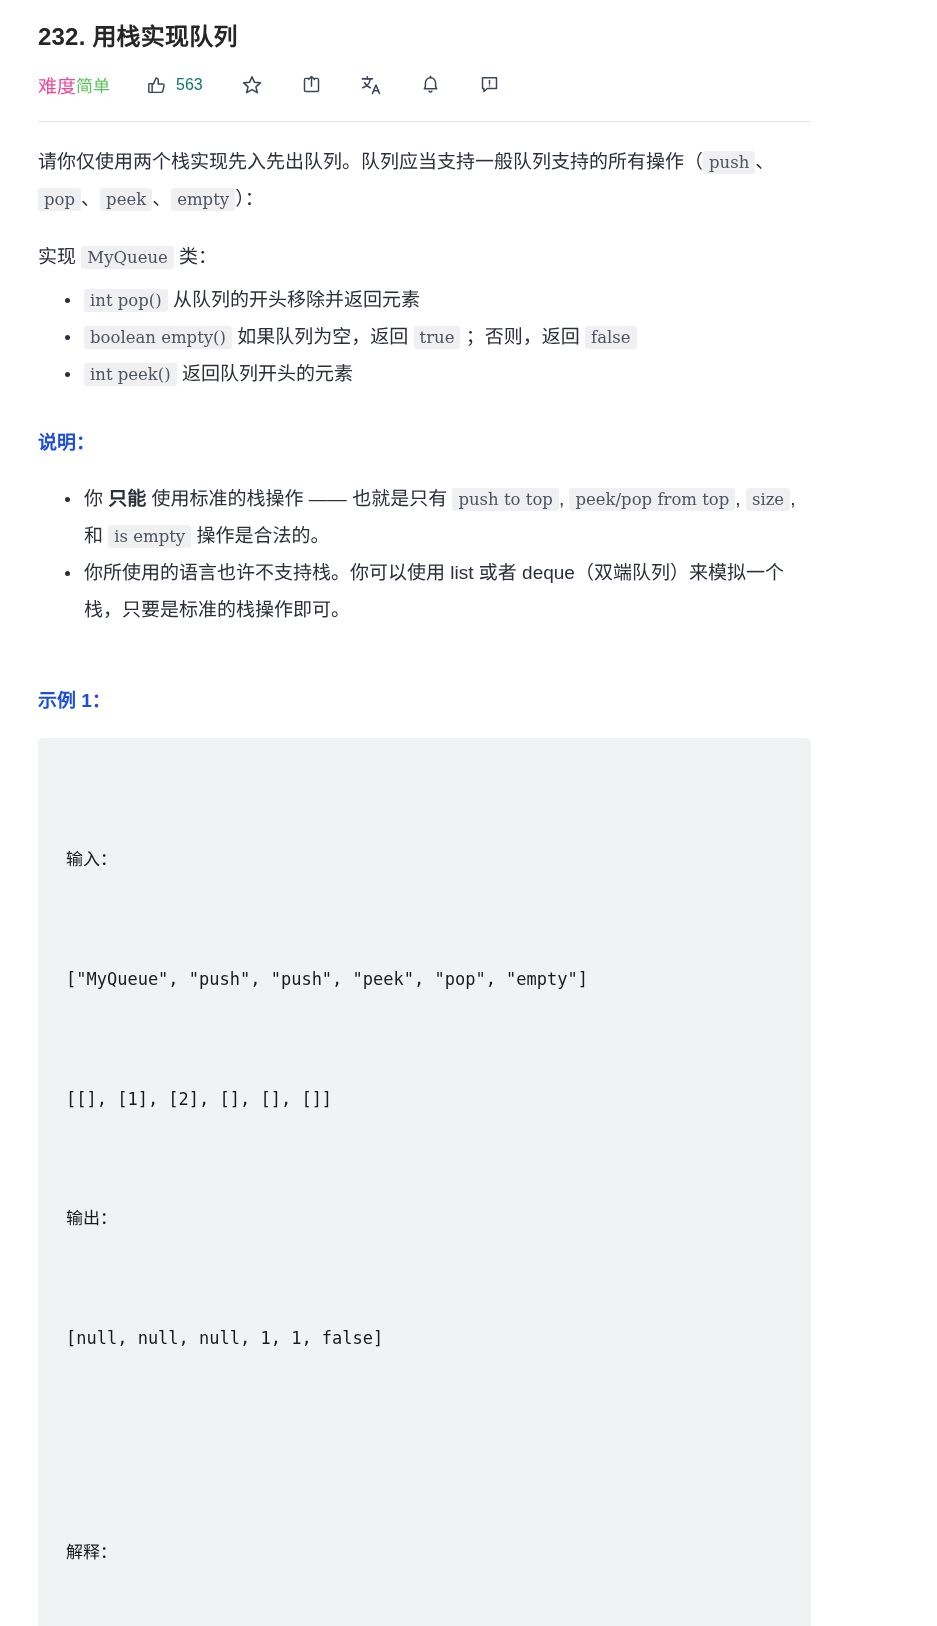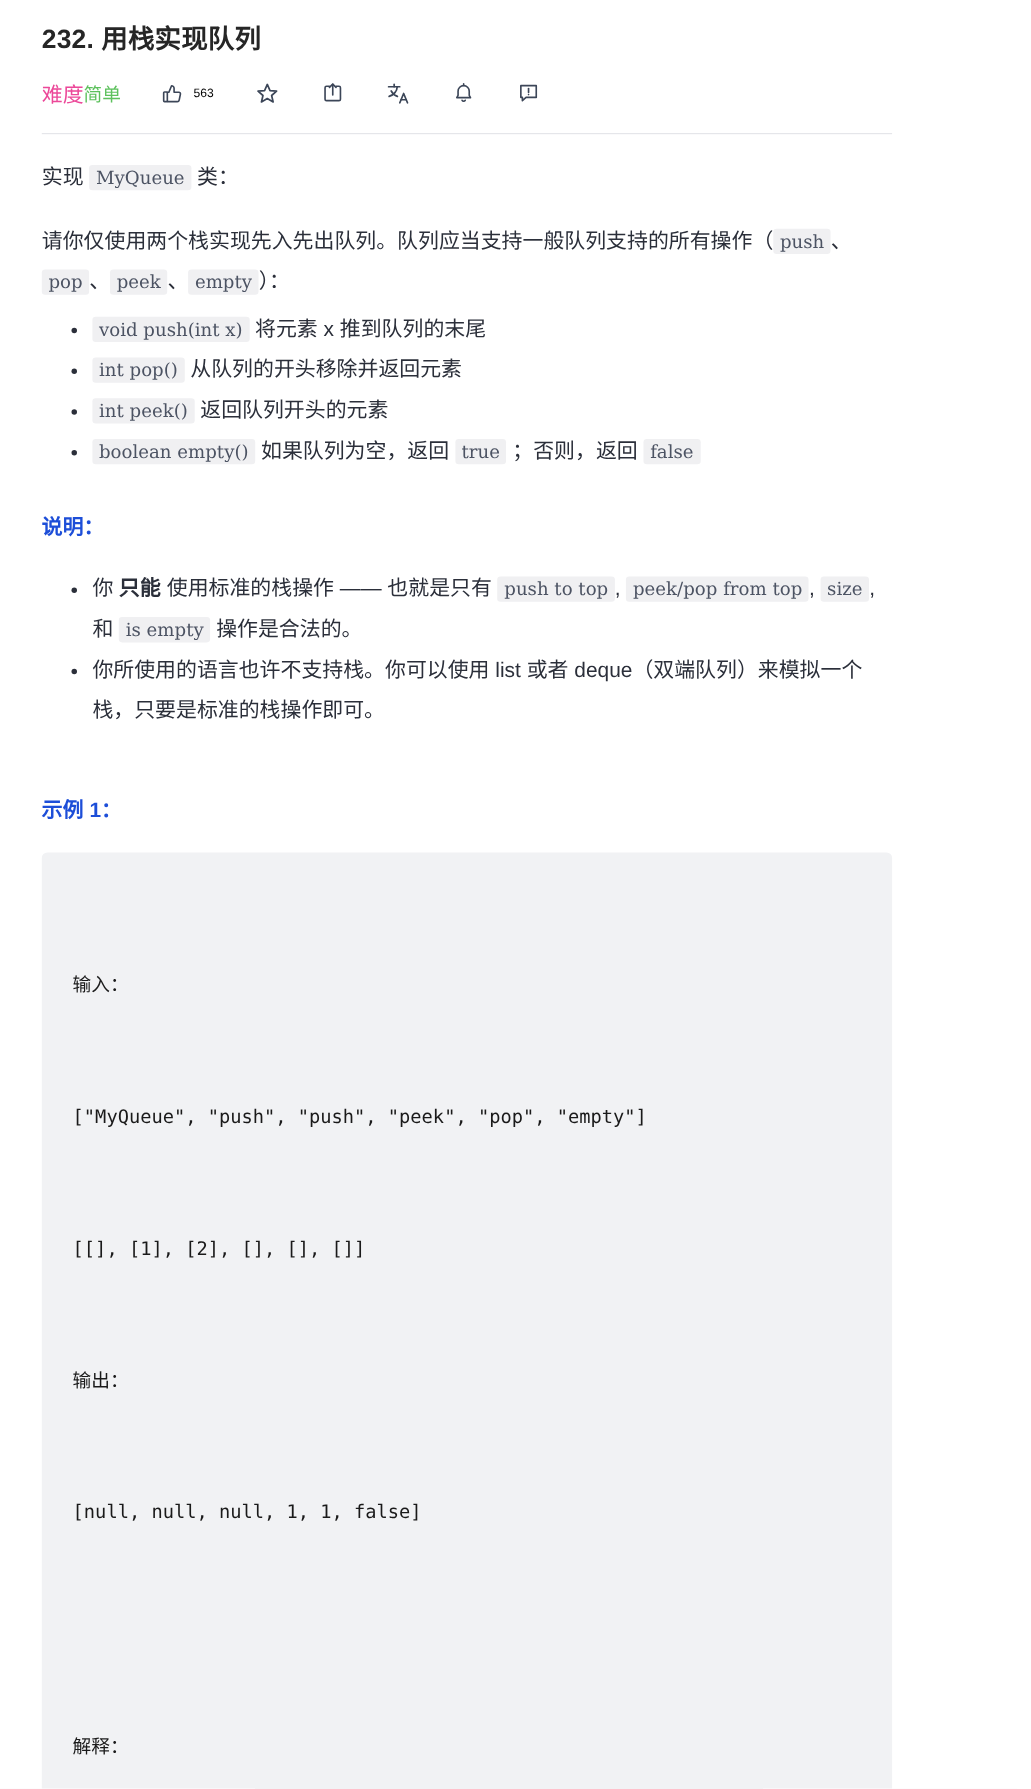--- a/index.html
+++ b/index.html
@@ -52,22 +52,22 @@
   }
   .meta-action {
     display: flex;
     align-items: center;
     margin-right: 38px;
     color: #3c4658;
     cursor: pointer;
   }
   .meta-action svg { display: block; }
   .like-count {
-    font-size: 11px;
-    color: #000000;
+    font-size: 16px;
+    color: #0f766e;
     margin-left: 9px;
   }
 
   .divider {
     height: 1px;
     background: #e3e4e8;
     margin-top: 19px;
   }
 
   
@@ -207,29 +207,28 @@
         </svg>
       </span>
     </div>
 
   </div>
 
   <div class="divider"></div>
 
   <div class="content">
 
+    <p class="para"><span>请你仅使用两个栈实现先入先出队列。队列应当支持一般队列支持的所有操作（</span><code class="ic">push</code><span>、</span><code class="ic">pop</code><span>、</span><code class="ic">peek</code><span>、</span><code class="ic">empty</code><span>）：</span></p>
+
     <p class="para"><span>实现 </span><code class="ic">MyQueue</code><span> 类：</span></p>
 
-    <p class="para"><span>请你仅使用两个栈实现先入先出队列。队列应当支持一般队列支持的所有操作（</span><code class="ic">push</code><span>、</span><code class="ic">pop</code><span>、</span><code class="ic">peek</code><span>、</span><code class="ic">empty</code><span>）：</span></p>
-
     <ul class="bullets">
-      <li><code class="ic">void push(int x)</code><span> 将元素 x 推到队列的末尾</span></li>
       <li><code class="ic">int pop()</code><span> 从队列的开头移除并返回元素</span></li>
+      <li><code class="ic">boolean empty()</code><span> 如果队列为空，返回 </span><code class="ic">true</code><span> ；否则，返回 </span><code class="ic">false</code></li>
       <li><code class="ic">int peek()</code><span> 返回队列开头的元素</span></li>
-      <li><code class="ic">boolean empty()</code><span> 如果队列为空，返回 </span><code class="ic">true</code><span> ；否则，返回 </span><code class="ic">false</code></li>
     </ul>
 
     <p class="section-head">说明：</p>
 
     <ul class="bullets">
       <li><span>你 </span><b class="bold">只能</b><span> 使用标准的栈操作 —— 也就是只有 </span><code class="ic">push to top</code><span>, </span><code class="ic">peek/pop from top</code><span>, </span><code class="ic">size</code><span>, 和 </span><code class="ic">is empty</code><span> 操作是合法的。</span></li>
       <li>你所使用的语言也许不支持栈。你可以使用 list 或者 deque（双端队列）来模拟一个栈，只要是标准的栈操作即可。</li>
     </ul>
 
     <div class="spacer-lg"></div>

